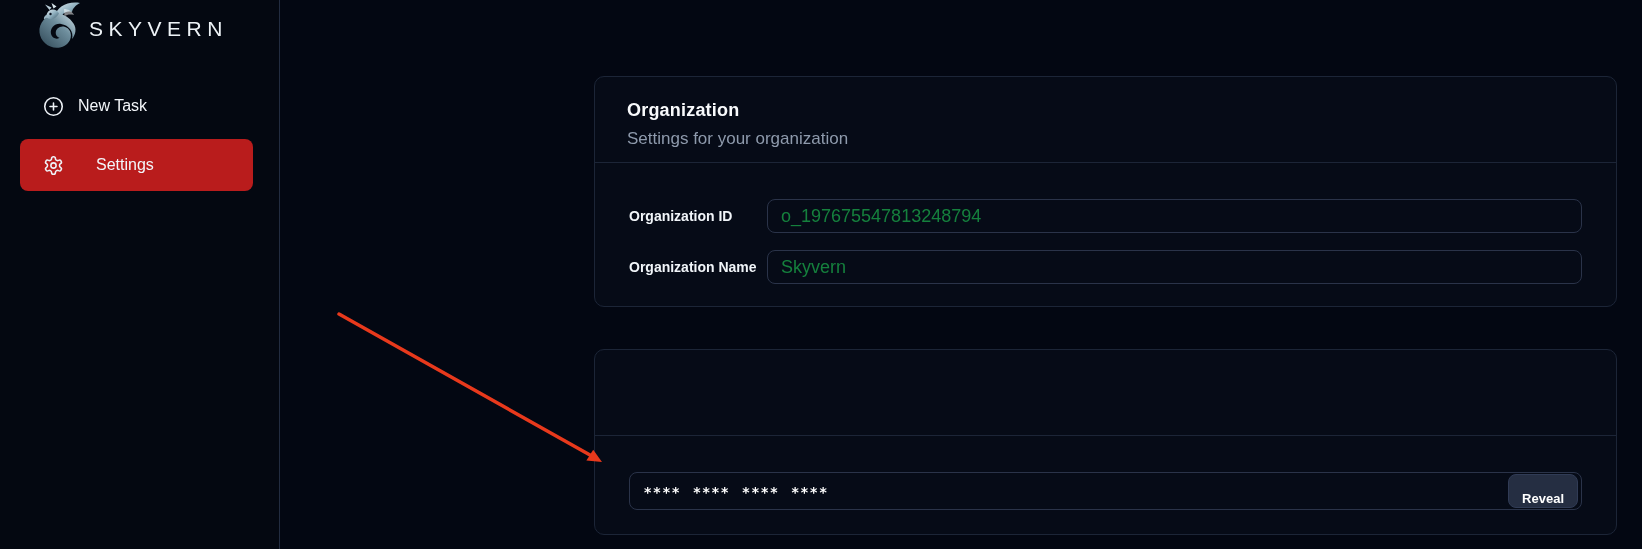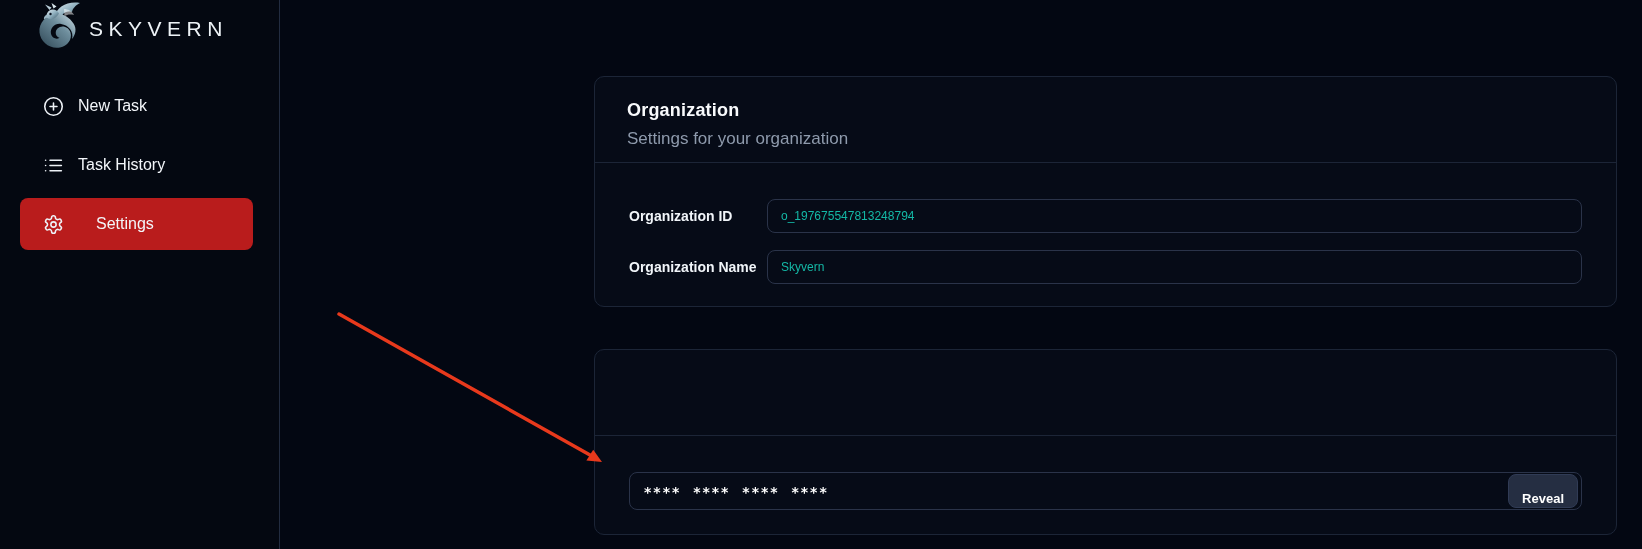--- a/index.html
+++ b/index.html
@@ -104,22 +104,22 @@
     font-weight: 600;
     color: #f1f5f9;
     white-space: nowrap;
   }
   .text-input {
     flex: 1;
     height: 34px;
     background: transparent;
     border: 1px solid #2a3349;
     border-radius: 8px;
-    color: #14b8a6;
-    font-size: 12px;
+    color: #15803d;
+    font-size: 18px;
     font-family: "Liberation Sans", "DejaVu Sans", sans-serif;
     padding: 0 13px;
     outline: none;
   }
 
   .key-field {
     position: relative;
     height: 38px;
     border: 1px solid #2a3349;
     border-radius: 8px;
@@ -202,33 +202,20 @@
         <span class="nav-icon">
           <svg viewBox="0 0 24 24" fill="none" stroke-width="1.8" stroke-linecap="round" stroke-linejoin="round">
             <circle cx="12" cy="12" r="10"></circle>
               <path d="M8 12h8"></path>
               <path d="M12 8v8"></path>
           </svg>
         </span>
         <span>New Task</span>
       </div>
 
-      <div class="nav-item">
-        <span class="nav-icon">
-          <svg viewBox="0 0 24 24" fill="none" stroke-width="1.8" stroke-linecap="round" stroke-linejoin="round">
-            <path d="M8 6h13"></path>
-              <path d="M8 12h13"></path>
-              <path d="M8 18h13"></path>
-            <path d="M3 6h.01"></path>
-              <path d="M3 12h.01"></path>
-              <path d="M3 18h.01"></path>
-          </svg>
-        </span>
-        <span>Task History</span>
-      </div>
 
       <div class="nav-item active">
         <span class="nav-icon">
           <svg viewBox="0 0 24 24" fill="none" stroke-width="1.8" stroke-linecap="round" stroke-linejoin="round">
             <path d="M12.22 2h-.44a2 2 0 0 0-2 2v.18a2 2 0 0 1-1 1.73l-.43.25a2 2 0 0 1-2 0l-.15-.08a2 2 0 0 0-2.73.73l-.22.38a2 2 0 0 0 .73 2.73l.15.1a2 2 0 0 1 1 1.72v.51a2 2 0 0 1-1 1.74l-.15.09a2 2 0 0 0-.73 2.73l.22.38a2 2 0 0 0 2.73.73l.15-.08a2 2 0 0 1 2 0l.43.25a2 2 0 0 1 1 1.73V20a2 2 0 0 0 2 2h.44a2 2 0 0 0 2-2v-.18a2 2 0 0 1 1-1.73l.43-.25a2 2 0 0 1 2 0l.15.08a2 2 0 0 0 2.73-.73l.22-.39a2 2 0 0 0-.73-2.73l-.15-.08a2 2 0 0 1-1-1.74v-.5a2 2 0 0 1 1-1.74l.15-.09a2 2 0 0 0 .73-2.73l-.22-.38a2 2 0 0 0-2.73-.73l-.15.08a2 2 0 0 1-2 0l-.43-.25a2 2 0 0 1-1-1.73V4a2 2 0 0 0-2-2z"></path>
             <circle cx="12" cy="12" r="3"></circle>
           </svg>
         </span>
         <span>Settings</span>
       </div>

